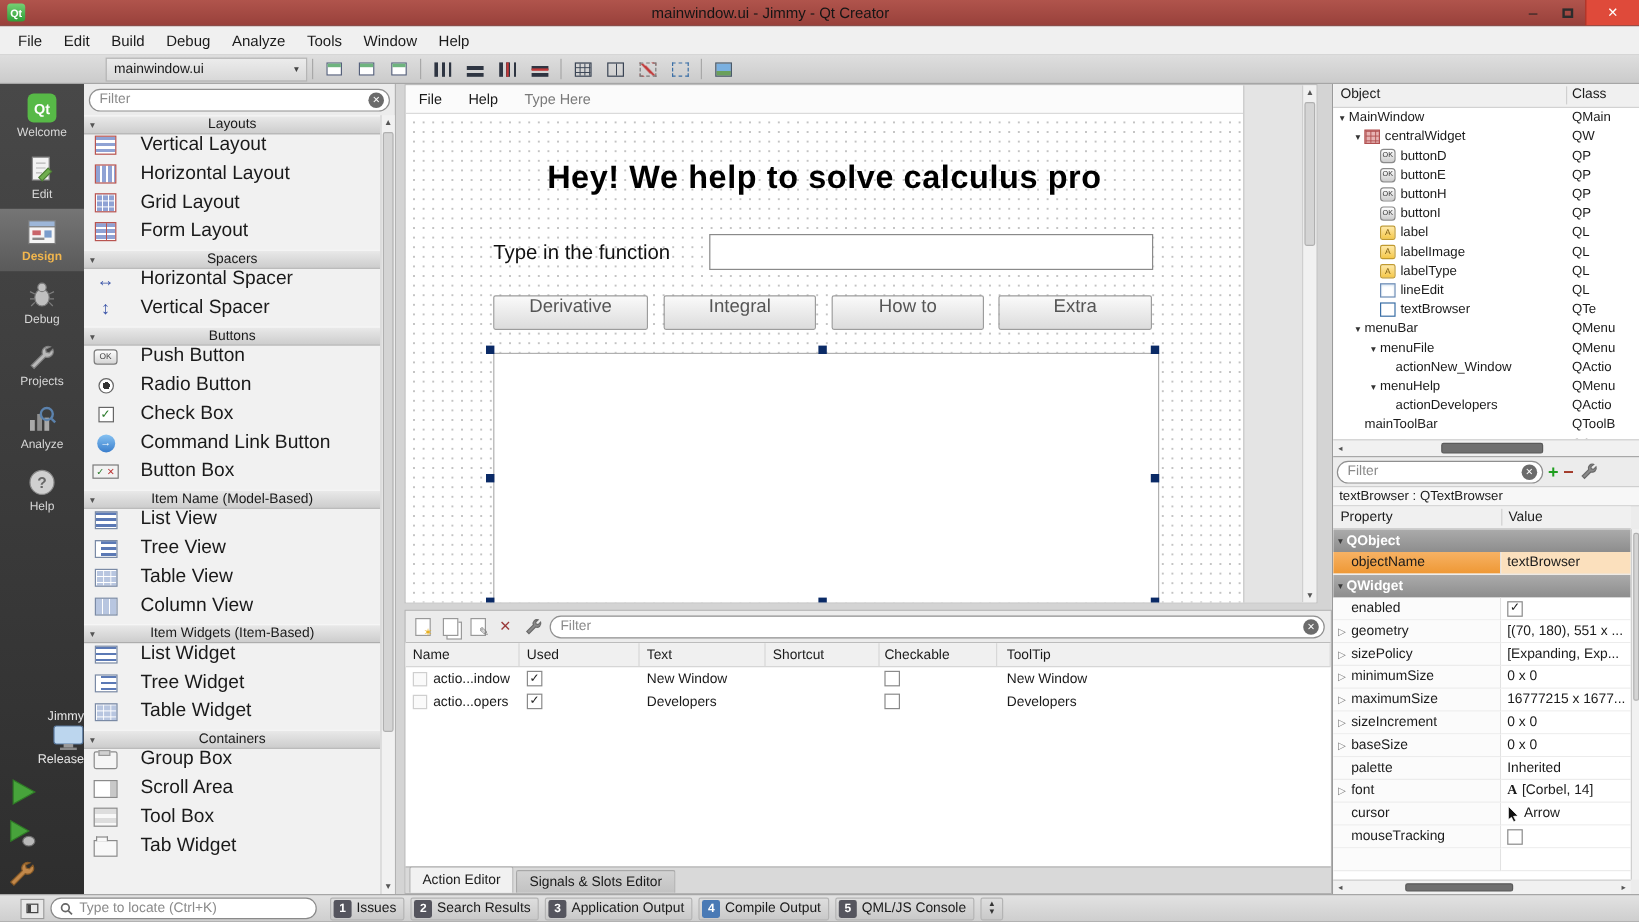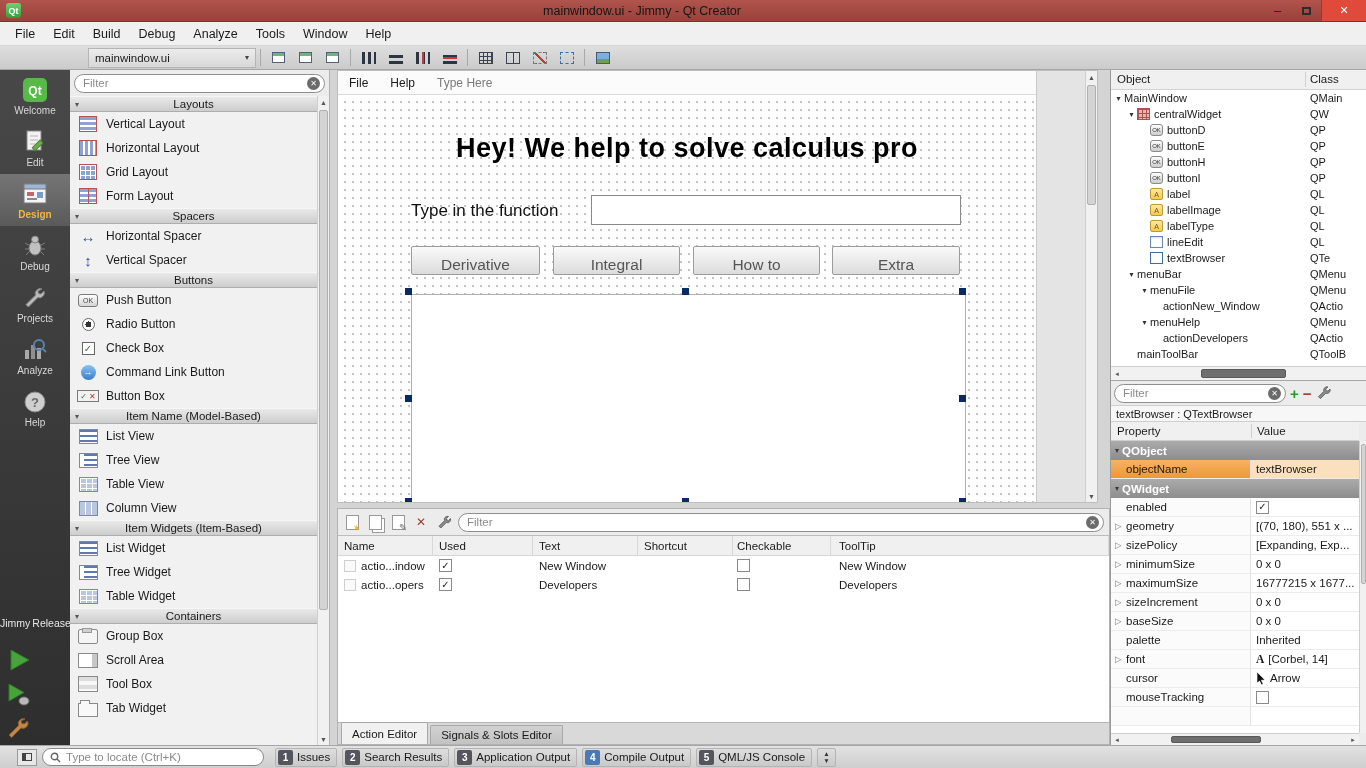--- a/index.html
+++ b/index.html
@@ -38,34 +38,34 @@
 .g-adjust{width:14px;height:12px;border:1px dashed #3a6ea5}
 .g-preview{width:14px;height:12px;border:1px solid #4a5a6a;background:linear-gradient(#7ab0e0 0 58%,#6aa05c 58%)}
 
 .main{left:0;top:70px;width:1366px;height:675px}
 
 .modebar{left:0;top:0;width:70px;height:675px;background:linear-gradient(#484848,#2e2e2e);display:flex;flex-direction:column;align-items:stretch}
 .mode-item{height:52px;display:flex;flex-direction:column;align-items:center;justify-content:center;gap:2px}
 .mode-item .mlabel{font-size:10px;color:#d8d8d8}
 .mode-item.active{background:linear-gradient(#757575,#5a5a5a)}
 .mode-item.active .mlabel{color:#f2b64d;font-weight:bold}
-.kit{margin-top:auto;display:flex;flex-direction:row;align-items:flex-start;padding-bottom:4px;gap:1px}
+.kit{margin-top:auto;display:flex;flex-direction:column;align-items:flex-end;padding-bottom:4px;gap:1px}
 .kit-text{color:#e6e6e6;font-size:10.5px}
 .runbtn{width:36px;height:34px;display:flex;align-items:center;justify-content:center}
 
 .widgetbox{left:70px;top:0;width:260px;height:675px;background:#ececec;border-right:1px solid #b2b2b2}
 .wb-filterrow{position:absolute;left:0;top:0;right:0;height:26px;display:flex;align-items:center;padding:0 4px}
 .pill{flex:1;height:19px;border:1px solid #8f8f8f;border-radius:10px;background:#fff;display:flex;align-items:center;padding:0 4px 0 8px;gap:4px}
 .pill input{flex:1;border:none;outline:none;font-size:11.5px;font-family:inherit;background:transparent;min-width:0}
 .pill input::placeholder{color:#8a8a8a}
 .clear-btn{width:13px;height:13px;border-radius:50%;background:#6b6b6b;color:#fff;font-size:8px;display:flex;align-items:center;justify-content:center;flex:none}
 .wb-list{position:absolute;left:0;top:26px;right:12px;bottom:0;overflow:hidden;background:#f1f1f1}
 .wb-cat{height:16px;background:linear-gradient(#e9e9e9,#cdcdcd);border-top:1px solid #f6f6f6;border-bottom:1px solid #adadad;display:flex;align-items:center;justify-content:center;position:relative;font-size:11.5px}
 .wb-arrow{position:absolute;left:5px;font-size:8px;color:#555}
-.wb-item{height:24px;display:flex;align-items:center;padding-left:7px;gap:7px;font-size:12px}
+.wb-item{height:24px;display:flex;padding-left:7px;gap:18px;font-size:16px}
 .wicon{width:22px;height:18px;display:flex;align-items:center;justify-content:center;flex:none}
 .wi{flex:none}
 .i-vlay{width:18px;height:16px;border:1px solid #b85450;background:repeating-linear-gradient(180deg,#8fa2d4 0 3px,#fff 3px 5px)}
 .i-hlay{width:18px;height:16px;border:1px solid #b85450;background:repeating-linear-gradient(90deg,#8fa2d4 0 3px,#fff 3px 5px)}
 .i-glay{width:18px;height:16px;border:1px solid #b85450;background-image:linear-gradient(90deg,#fff 1px,transparent 1px),linear-gradient(#fff 1px,transparent 1px),linear-gradient(#8fa2d4,#8fa2d4);background-size:5px 5px,5px 5px,auto}
 .i-flay{width:18px;height:16px;border:1px solid #b85450;background-image:linear-gradient(90deg,transparent 0 8px,#b85450 8px 9px,transparent 9px),repeating-linear-gradient(180deg,#8fa2d4 0 3px,#fff 3px 5px)}
 .i-sp{color:#3b55a8;font-size:15px;line-height:1}
 .i-hsp::after{content:"↔"}
 .i-vsp::after{content:"↕"}
 .i-push{width:20px;height:13px;border:1px solid #7a7a7a;border-radius:3px;background:linear-gradient(#fefefe,#d5d5d5);display:flex;align-items:center;justify-content:center;font-size:7px;color:#444}
@@ -101,21 +101,21 @@
 .center{left:330px;top:0;width:780px;height:675px;background:#d4d4d4}
 .form-editor{position:absolute;left:7px;top:0;width:761px;height:433px;background:#e9e9e9;overflow:hidden;border:1px solid #bdbdbd}
 .fe-menubar{position:absolute;left:0;top:0;width:698px;height:24px;background:#fbfbfb;border-bottom:1px solid #dadada;display:flex;align-items:center;font-size:12px}
 .fe-menu-item{padding:0 11px;display:flex;align-items:center;height:100%}
 .fe-menu-item.ph{color:#7a7a7a}
 .fe-canvas{position:absolute;left:0;top:24px;width:698px;height:409px;background-color:#fff;background-image:radial-gradient(circle,#c3c3c3 1px,transparent 1.2px);background-size:8px 8px;background-position:3px 3px}
 .fe-outside{position:absolute;left:698px;top:0;width:63px;height:433px;background:#e4e4e4;border-left:1px solid #c9c9c9}
 .fe-title{position:absolute;left:0;top:38px;width:698px;text-align:center;font-size:27px;font-weight:bold;color:#000;letter-spacing:.5px}
 .fe-prompt{position:absolute;left:73px;top:106px;font-size:17px;color:#111}
 .fe-input{position:absolute;left:253px;top:100px;width:370px;height:30px;background:#fff;border:1px solid #8a8a8a}
-.fe-btn{position:absolute;top:151px;height:29px;border:1px solid #9c9c9c;background:linear-gradient(#fafafa,#dcdcdc);display:flex;align-items:flex-end;justify-content:center;font-size:15.5px;color:#555;border-radius:2px}
+.fe-btn{position:absolute;top:151px;height:29px;border:1px solid #9c9c9c;background:linear-gradient(#fafafa,#dcdcdc);display:flex;align-items:flex-start;justify-content:center;font-size:15.5px;color:#555;border-radius:2px}
 .fe-tb{position:absolute;left:73px;top:199px;width:555px;height:209px;background:#fff;border:1px solid #b0b0b0}
 .hdl{position:absolute;width:7px;height:7px;background:#0a2a66}
 
 .hsplit{position:absolute;left:7px;top:433px;width:773px;height:5px;background:#d4d4d4}
 .action-editor{position:absolute;left:7px;top:438px;width:773px;height:237px;background:#ececec;border:1px solid #b2b2b2}
 .ae-toolbar{position:absolute;left:0;top:0;right:0;height:26px;display:flex;align-items:center;gap:5px;padding:0 5px}
 .aeic{width:18px;height:16px;position:relative;flex:none;display:flex;align-items:center;justify-content:center}
 .ae-doc{width:13px;height:15px;background:#fff;border:1px solid #999;position:relative}
 .ae-doc.star::after{content:"✶";position:absolute;right:-3px;bottom:-4px;color:#e8b020;font-size:9px}
 .ae-doc.copy{box-shadow:3px 3px 0 -1px #fff,3px 3px 0 0 #999}

